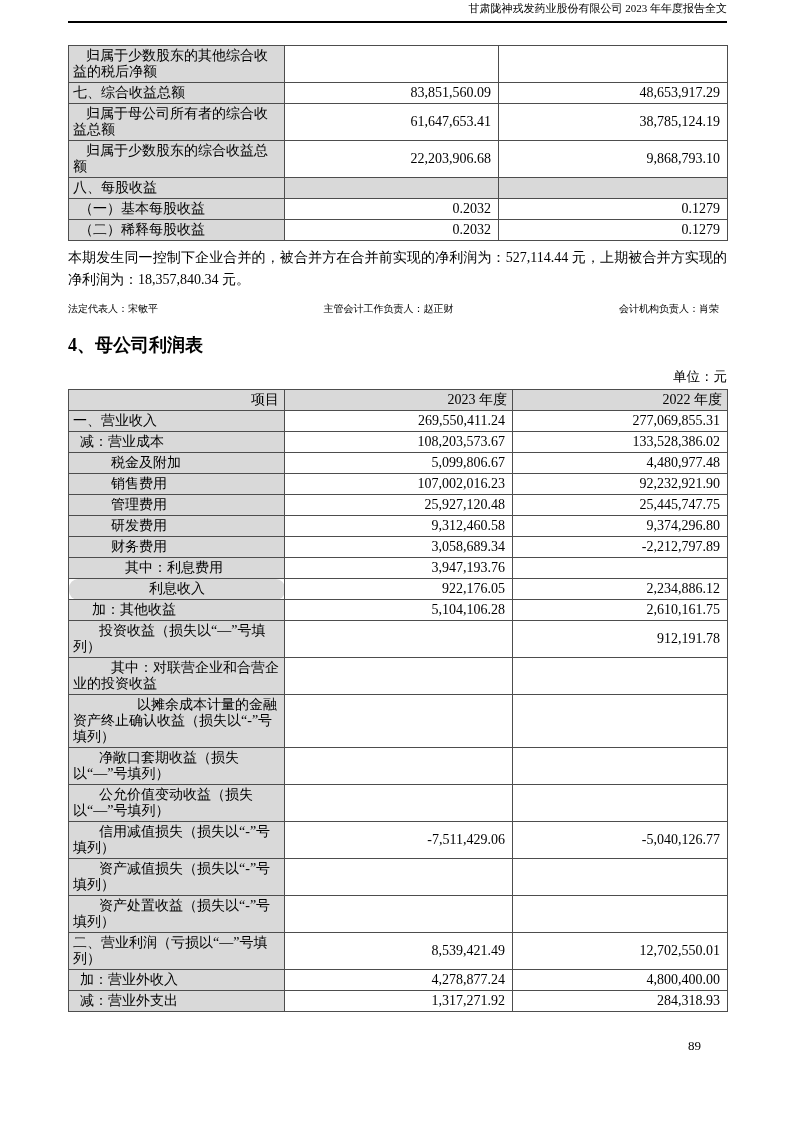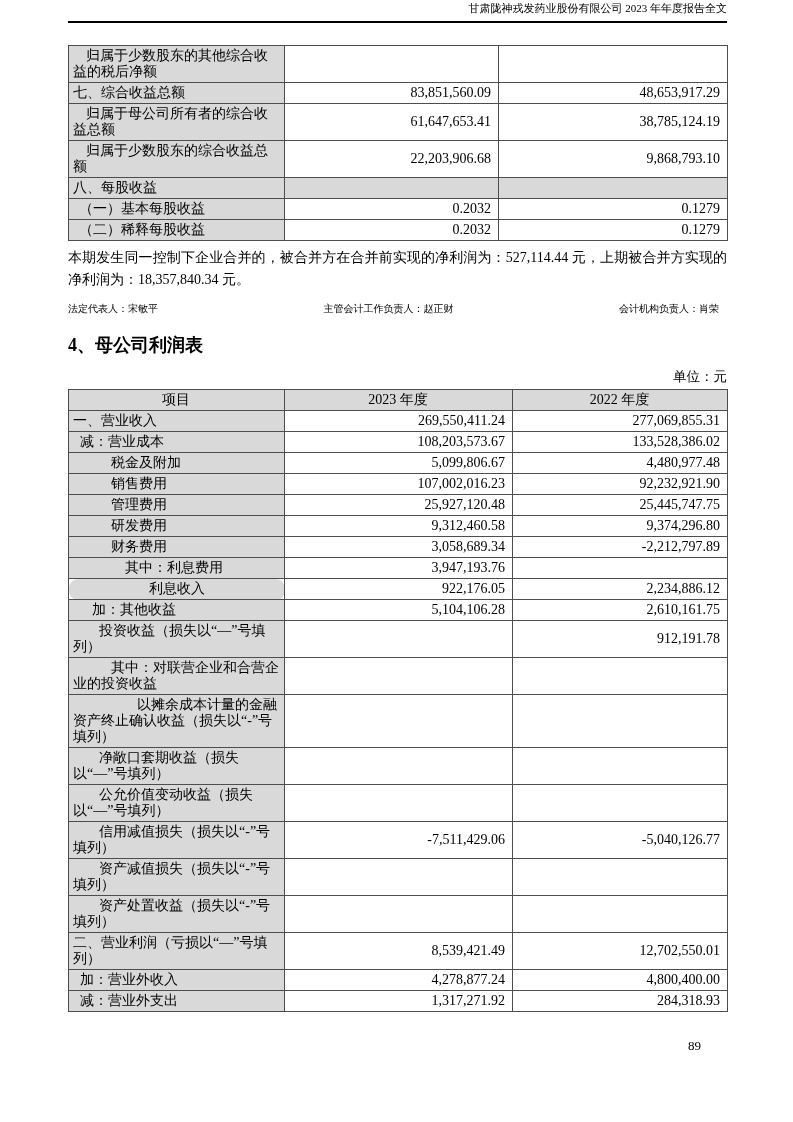--- a/index.html
+++ b/index.html
@@ -7,21 +7,21 @@
         font-family:"Liberation Serif","DejaVu Serif",serif;color:#000;}
   .content{position:absolute;left:68px;top:0;width:659px;}
   .doc-header{text-align:right;font-size:11px;line-height:16px;}
   .header-rule{margin-top:5px;border-bottom:2px solid #000;height:0;}
   table{border-collapse:collapse;width:659px;table-layout:fixed;}
   td,th{border:1px solid #4d4d4d;font-size:14px;line-height:16px;vertical-align:middle;
         padding:2px 5px 2px 4px;word-break:break-all;font-weight:normal;}
   td.label{background:#d9d9d9;text-align:left;}
   td.value{text-align:right;padding-right:7px;background:#fff;}
   td.value.gray{background:#d9d9d9;}
-  th.col-head{background:#d9d9d9;text-align:center;}
+  th.col-head{background:#d9d9d9;text-align:right;}
   .tbl-1{margin-top:22px;}
   .note-para{margin-top:6px;font-size:14px;line-height:22px;text-align:justify;}
   .sig-row{margin-top:9px;display:flex;justify-content:space-between;padding-right:8px;
            font-size:10px;line-height:18px;}
   .section-heading{margin-top:17px;font-size:18px;font-weight:bold;line-height:20px;}
   .unit-line{margin-top:14px;text-align:right;font-size:13.5px;line-height:16px;}
   .tbl-2{margin-top:4px;}
   .page-number{position:absolute;right:92px;top:1038px;font-size:13px;}
 </style>
 </head>

